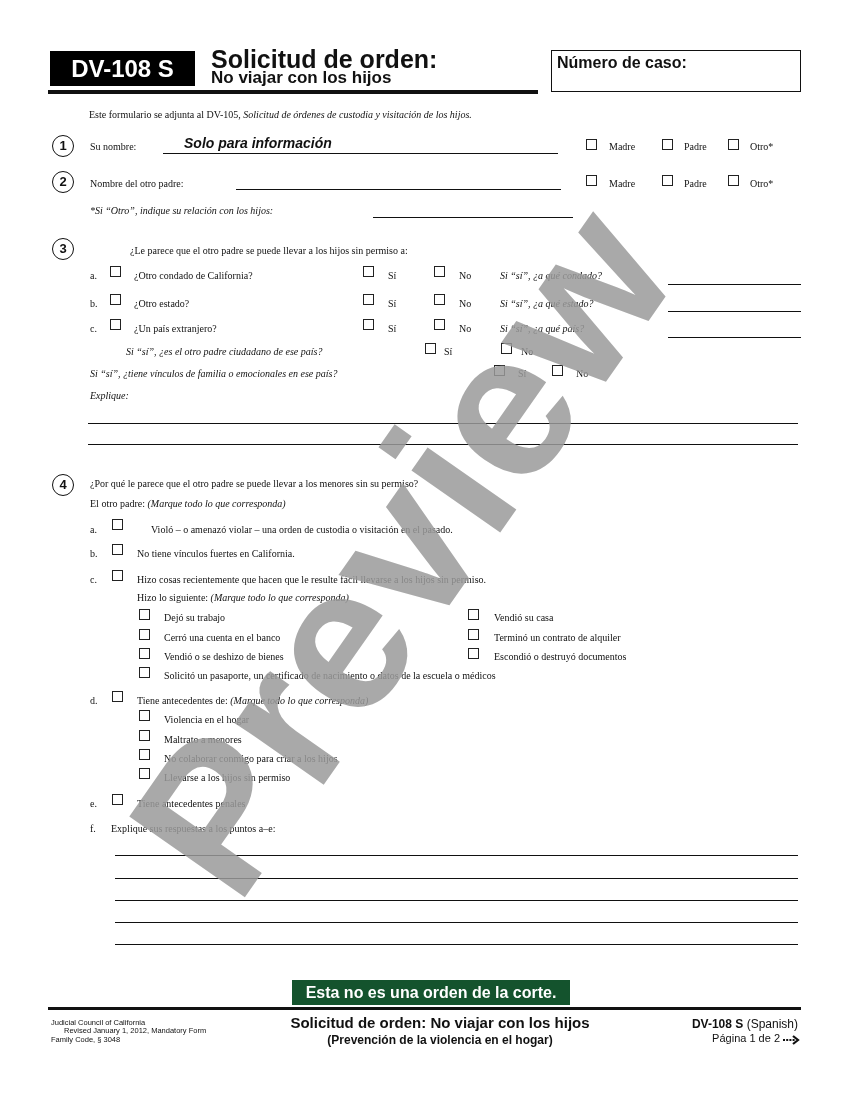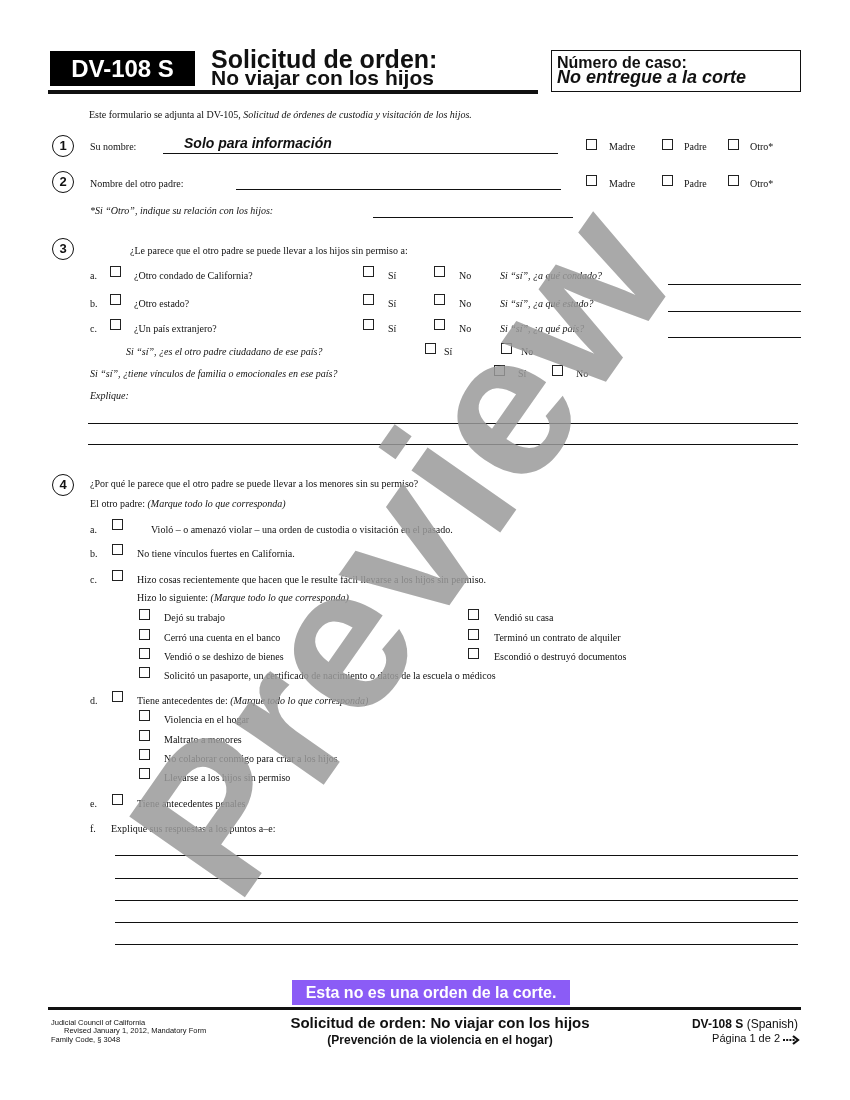--- a/index.html
+++ b/index.html
@@ -11,25 +11,24 @@
   .cb { position:absolute; width:11px; height:11px; border:1.3px solid #222; box-sizing:border-box; background:#fff; }
   .uline { position:absolute; height:0; border-top:1.3px solid #111; }
   .num { position:absolute; width:22px; height:22px; border:1.5px solid #111; border-radius:50%; box-sizing:border-box; font-family:"Liberation Sans", sans-serif; font-weight:bold; font-size:13px; line-height:19px; text-align:center; }
   .watermark { position:absolute; left:0; top:0; width:850px; height:1100px; pointer-events:none; }
 </style>
 </head>
 <body>
 
 <div class="abs sans" style="left:50px;top:51px;width:145px;height:35px;background:#000;color:#fff;font-weight:bold;font-size:24px;line-height:35px;text-align:center;">DV-108 S</div>
 <div class="abs sans" style="left:211px;top:49px;font-size:25px;line-height:20px;font-weight:bold;white-space:nowrap;">Solicitud de orden:</div>
-<div class="abs sans" style="left:211px;top:68px;font-size:21px;line-height:20px;font-weight:bold;white-space:nowrap;">No viajar con los hijos</div>
+<div class="abs sans" style="left:211px;top:68px;font-size:17px;line-height:20px;font-weight:bold;white-space:nowrap;">No viajar con los hijos</div>
 <div class="abs" style="left:48px;top:90px;width:490px;height:4px;background:#111;"></div>
 <div class="abs" style="left:551px;top:50px;width:250px;height:42px;border:1.5px solid #111;box-sizing:border-box;">
   <div class="abs sans" style="left:5px;top:3px;font-size:16px;font-weight:bold;white-space:nowrap;">Número de caso:</div>
-  <div class="abs sans it" style="left:5px;top:16px;font-size:18px;font-weight:bold;white-space:nowrap;">No entregue a la corte</div>
 </div>
 
 <div class="abs t13" style="left:89px;top:107px;">
   <span>Este formulario se adjunta al DV-105, </span><span class="it">Solicitud de órdenes de custodia y visitación de los hijos.</span>
 </div>
 
 <div class="num" style="left:52px;top:135px;">1</div>
 <div class="abs t13" style="left:90px;top:139px;">Su nombre:</div>
 <div class="uline" style="left:163px;top:153px;width:395px;"></div>
 <div class="abs sans it" style="left:184px;top:135px;font-size:14px;font-weight:bold;white-space:nowrap;">Solo para información</div>
@@ -158,21 +157,21 @@
 <div class="abs t13" style="left:137px;top:796px;">Tiene antecedentes penales</div>
 
 <div class="abs t13" style="left:90px;top:821px;">f.</div>
 <div class="abs t13" style="left:111px;top:821px;">Explique sus respuestas a los puntos a–e:</div>
 <div class="uline" style="left:115px;top:855px;width:683px;"></div>
 <div class="uline" style="left:115px;top:878px;width:683px;"></div>
 <div class="uline" style="left:115px;top:900px;width:683px;"></div>
 <div class="uline" style="left:115px;top:922px;width:683px;"></div>
 <div class="uline" style="left:115px;top:944px;width:683px;"></div>
 
-<div class="abs sans" style="left:292px;top:980px;width:278px;height:25px;background:#8b5cf6;color:#fff;font-weight:bold;font-size:16px;line-height:25px;text-align:center;">Esta no es una orden de la corte.</div>
+<div class="abs sans" style="left:292px;top:980px;width:278px;height:25px;background:#14532d;color:#fff;font-weight:bold;font-size:16px;line-height:25px;text-align:center;">Esta no es una orden de la corte.</div>
 <div class="abs" style="left:48px;top:1007px;width:753px;height:3px;background:#111;"></div>
 <div class="abs sans" style="left:51px;top:1018px;font-size:7.5px;line-height:9px;white-space:nowrap;">Judicial Council of California</div>
 <div class="abs sans" style="left:40px;top:1026px;font-size:7.5px;line-height:9px;white-space:nowrap;padding-left:24px;">Revised January 1, 2012, Mandatory Form</div>
 <div class="abs sans" style="left:51px;top:1035px;font-size:7.5px;line-height:9px;white-space:nowrap;">Family Code, § 3048</div>
 <div class="abs sans" style="left:200px;top:1014px;width:480px;text-align:center;font-size:15px;font-weight:bold;white-space:nowrap;">Solicitud de orden: No viajar con los hijos</div>
 <div class="abs sans" style="left:200px;top:1033px;width:480px;text-align:center;font-size:12px;font-weight:bold;white-space:nowrap;">(Prevención de la violencia en el hogar)</div>
 <div class="abs sans" style="right:52px;top:1017px;font-size:12px;white-space:nowrap;text-align:right;">
   <b>DV-108 S</b><span> (Spanish)</span>
 </div>
 <div class="abs sans" style="right:70px;top:1032px;font-size:11px;white-space:nowrap;padding-left:17px;">Página 1 de 2</div>

